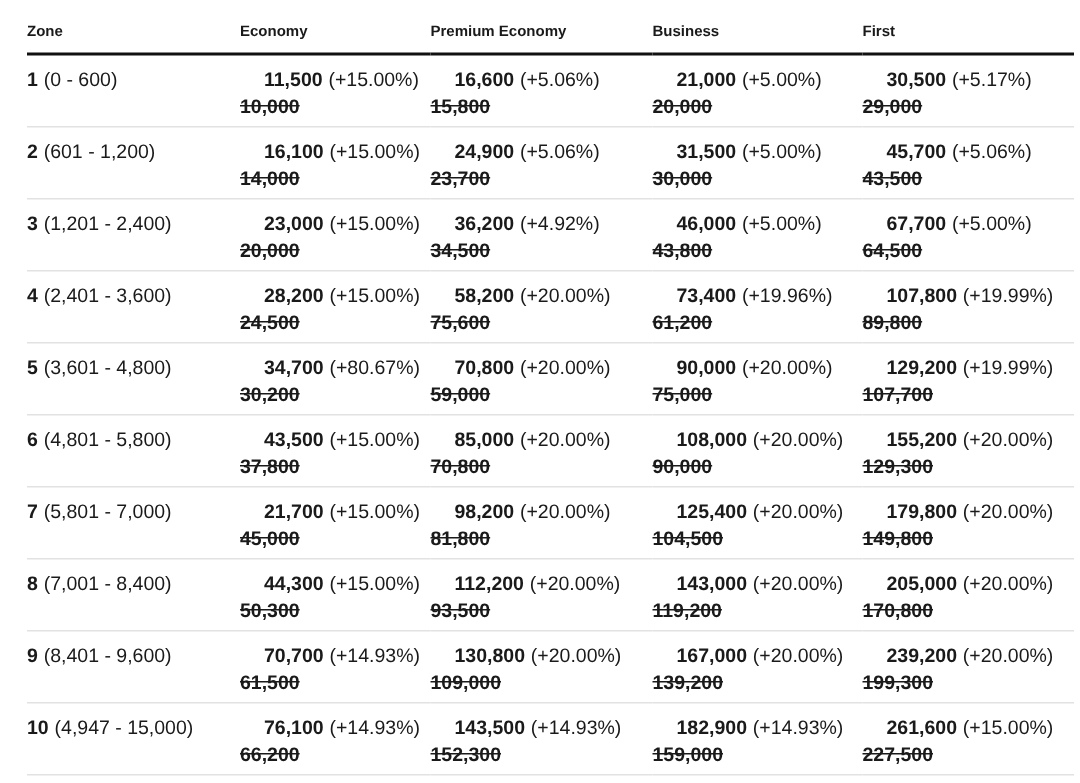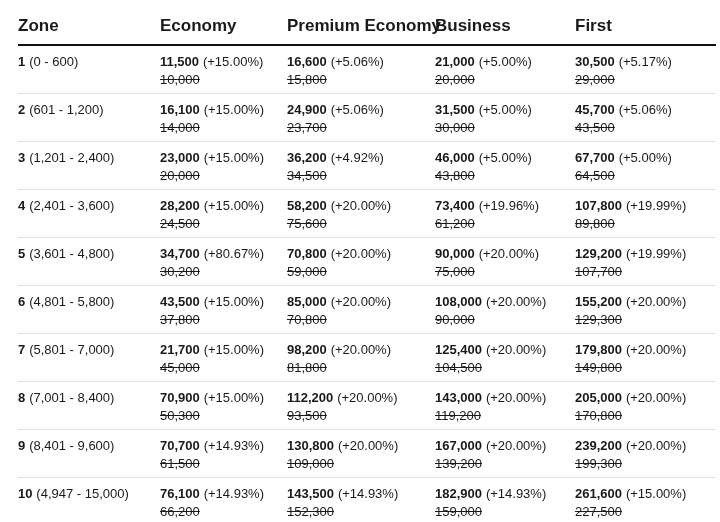--- a/index.html
+++ b/index.html
@@ -17,43 +17,43 @@
     margin-left: 18px;
     width: 698px;
   }
   col.c-zone { width: 142px; }
   col.c-eco  { width: 127px; }
   col.c-pre  { width: 148px; }
   col.c-bus  { width: 140px; }
   col.c-fst  { width: 141px; }
   th {
     text-align: left;
-    font-size: 17px;
+    font-size: 10px;
     font-weight: bold;
     padding: 16px 6px 8px 0;
     border-bottom: 2px solid #111111;
     white-space: nowrap;
   }
   td {
     vertical-align: top;
     font-size: 13px;
     line-height: 16px;
     padding: 8px 6px 5px 0;
     border-bottom: 1px solid #e2e2e2;
     white-space: nowrap;
   }
   .zone-number { font-weight: bold; }
   .zone-range { font-weight: normal; margin-left: 0.3em; }
-  .fare-value { font-weight: bold; }
+  .fare-value { font-weight: bold; margin-left: 16px; }
   .fare-change { font-weight: normal; margin-left: 0.3em; }
   .fare-old {
     display: block;
     margin-top: 2px;
     text-decoration: line-through;
-    font-weight: normal;
+    font-weight: bold;
   }
 </style>
 </head>
 <body>
 
 <table class="fare-table">
   <colgroup>
     <col class="c-zone">
       <col class="c-eco">
       <col class="c-pre">
@@ -222,21 +222,21 @@
       <span class="fare-value">179,800</span><span class="fare-change">(+20.00%)</span>
       <span class="fare-old">149,800</span>
     </td>
   </tr>
 
   <tr>
     <td>
       <span class="zone-number">8</span><span class="zone-range">(7,001 - 8,400)</span>
     </td>
     <td>
-      <span class="fare-value">70,900</span><span class="fare-change">(+15.00%)</span>
+      <span class="fare-value">44,300</span><span class="fare-change">(+15.00%)</span>
       <span class="fare-old">50,300</span>
     </td>
     <td>
       <span class="fare-value">112,200</span><span class="fare-change">(+20.00%)</span>
       <span class="fare-old">93,500</span>
     </td>
     <td>
       <span class="fare-value">143,000</span><span class="fare-change">(+20.00%)</span>
       <span class="fare-old">119,200</span>
     </td>

